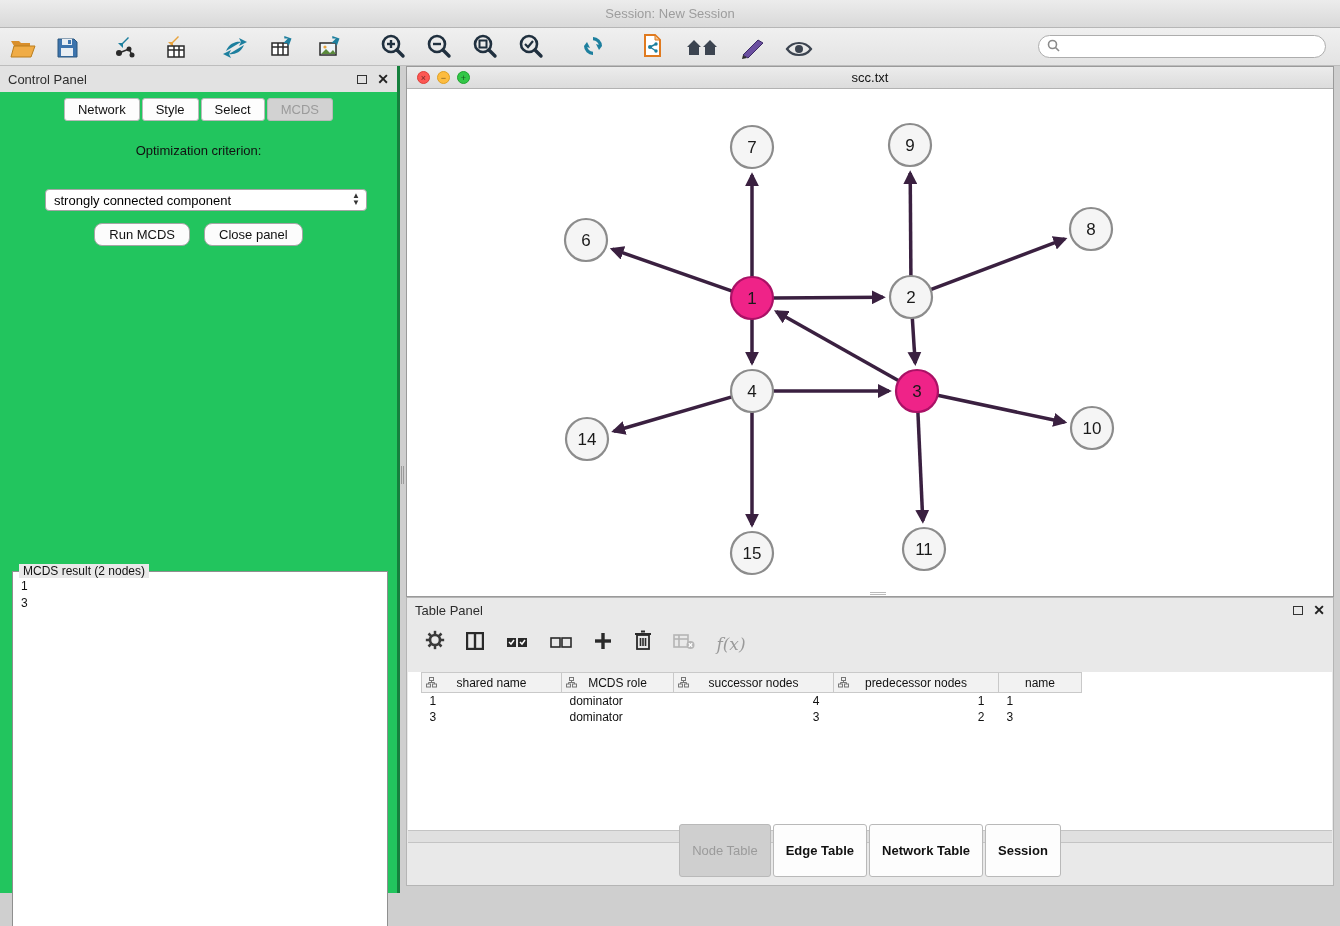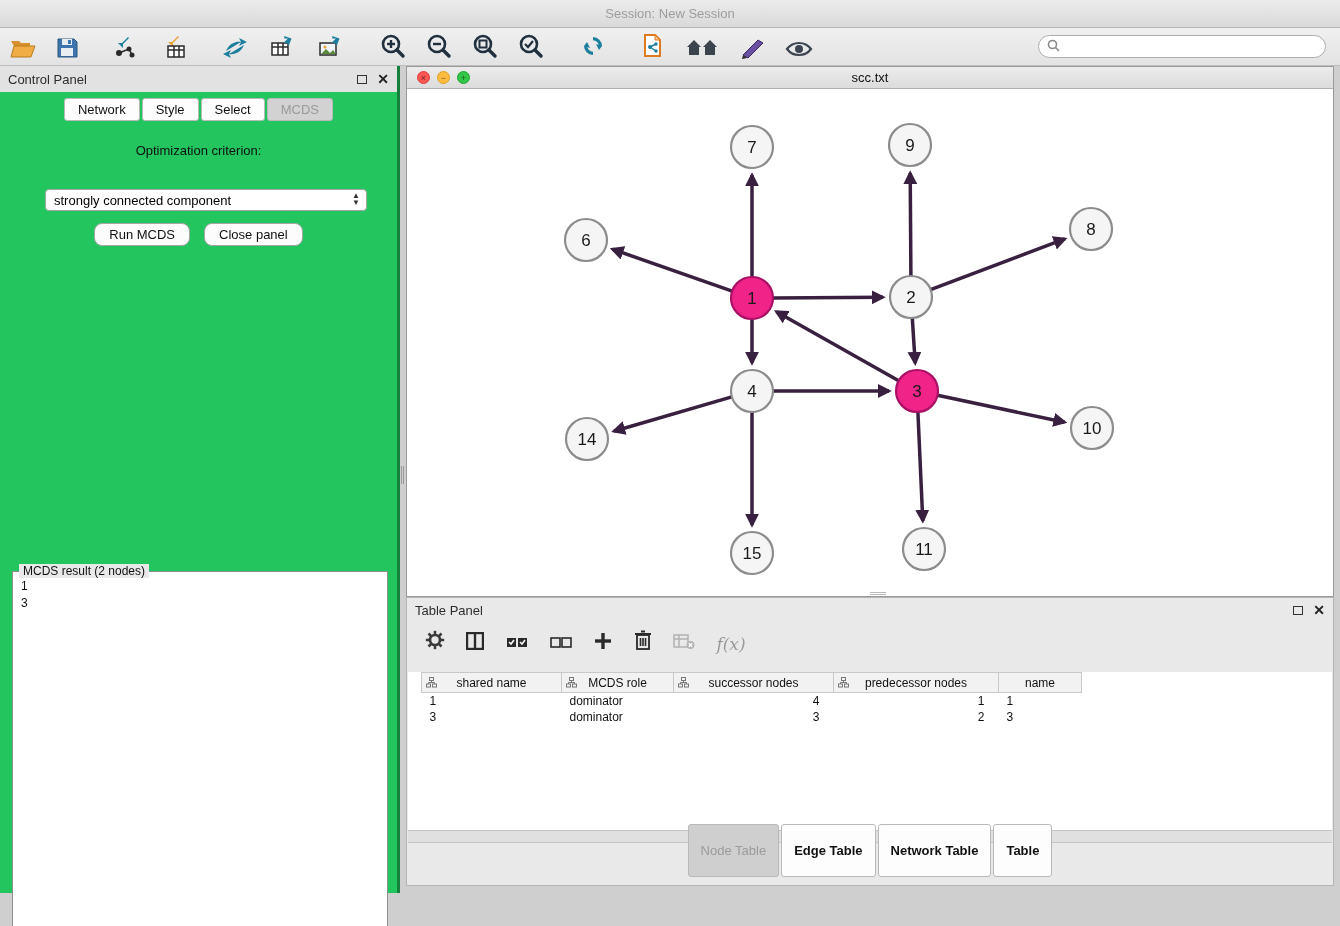--- a/index.html
+++ b/index.html
@@ -542,18 +542,18 @@
               <td class="col4">3</td>
             </tr>
           </tbody>
       </table>
     </div>
     <div class="hscroll"></div>
     <div class="tp-tabs">
       <button class="tp-tab active">Node Table</button>
       <button class="tp-tab">Edge Table</button>
       <button class="tp-tab">Network Table</button>
-      <button class="tp-tab">Table</button>
+      <button class="tp-tab">Session</button>
     </div>
   </div>
 
 
 </div>
 
 </body></html>

